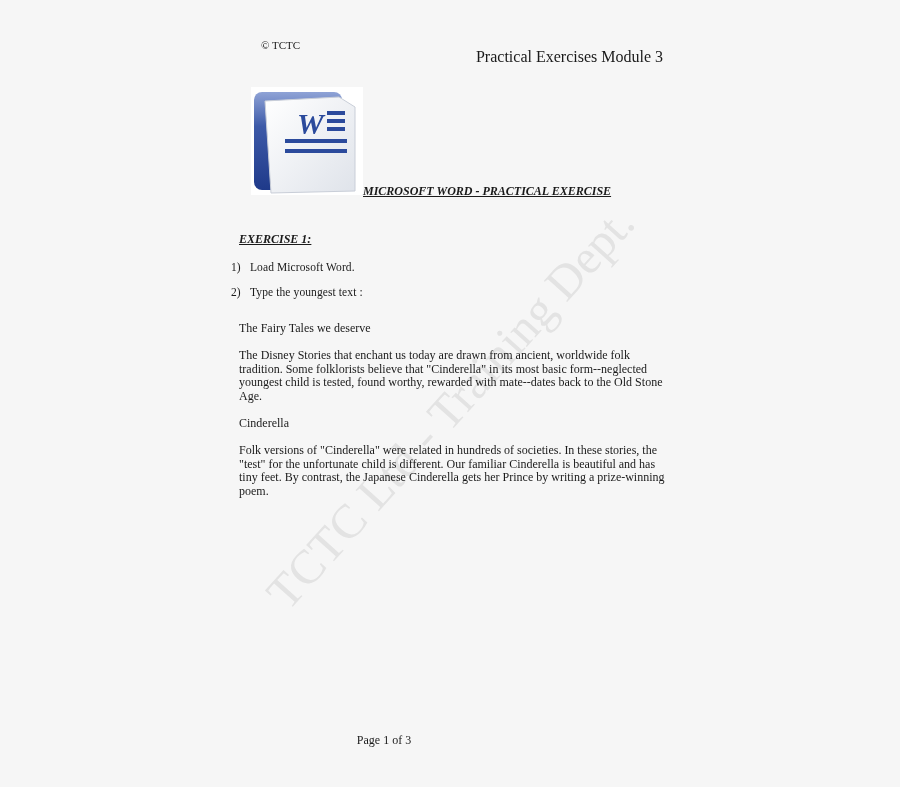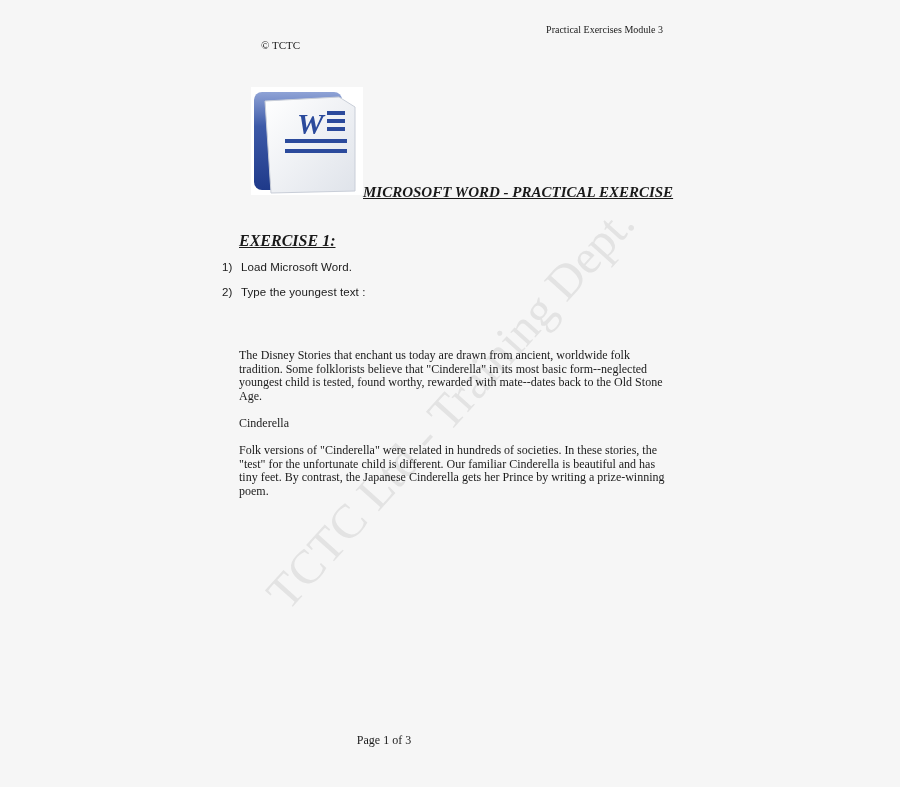--- a/index.html
+++ b/index.html
@@ -21,50 +21,50 @@
       width: 900px; height: 787px;
     }
     .hdr-left {
       position: absolute;
       left: 253px; top: 39px;
       font-size: 11px;
       margin-left: 8px;
     }
     .hdr-right {
       position: absolute;
-      right: 237px; top: 24px;
-      font-size: 10px;
+      right: 237px; top: 48px;
+      font-size: 16px;
     }
     .logo {
       position: absolute;
       left: 251px; top: 87px;
       width: 112px; height: 108px;
     }
     .main-title {
       position: absolute;
       left: 363px; top: 184px;
-      font-size: 15px;
+      font-size: 12px;
       font-weight: bold;
       font-style: italic;
       text-decoration: underline;
       white-space: nowrap;
     }
     .ex-title {
       position: absolute;
       left: 239px; top: 232px;
-      font-size: 16px;
+      font-size: 12px;
       font-weight: bold;
       font-style: italic;
       text-decoration: underline;
       text-align: center;
     }
     .step {
       position: absolute;
-      left: 222px;
-      font-family: Liberation Sans, sans-serif;
+      left: 231px;
+      font-family: Liberation Serif, serif;
       font-size: 11.5px;
       letter-spacing: 0.1px;
       white-space: nowrap;
     }
     .step .num { display: inline-block; width: 19px; }
     .body-text {
       position: absolute;
       left: 239px;
       width: 430px;
       font-size: 12px;
@@ -143,19 +143,20 @@
 
   <div class="ex-title">EXERCISE 1:</div>
 
   <div class="step" style="top:261px;">
     <span class="num">1)</span><span>Load Microsoft Word.</span>
   </div>
   <div class="step" style="top:286px;">
     <span class="num">2)</span><span>Type the youngest text :</span>
   </div>
 
+  <div class="body-text" style="top:322px;">The Fairy Tales we deserve</div>
   <div class="body-text" style="top:349px;">The Disney Stories that enchant us today are drawn from ancient, worldwide folk tradition. Some folklorists believe that "Cinderella" in its most basic form--neglected youngest child is tested, found worthy, rewarded with mate--dates back to the Old Stone Age.</div>
   <div class="body-text" style="top:417px;">Cinderella</div>
   <div class="body-text" style="top:444px;">Folk versions of "Cinderella" were related in hundreds of societies. In these stories, the "test" for the unfortunate child is different. Our familiar Cinderella is beautiful and has tiny feet. By contrast, the Japanese Cinderella gets her Prince by writing a prize-winning poem.</div>
 
 
   <div class="footer">Page 1 of 3</div>
 </div>
 
 </body></html>

